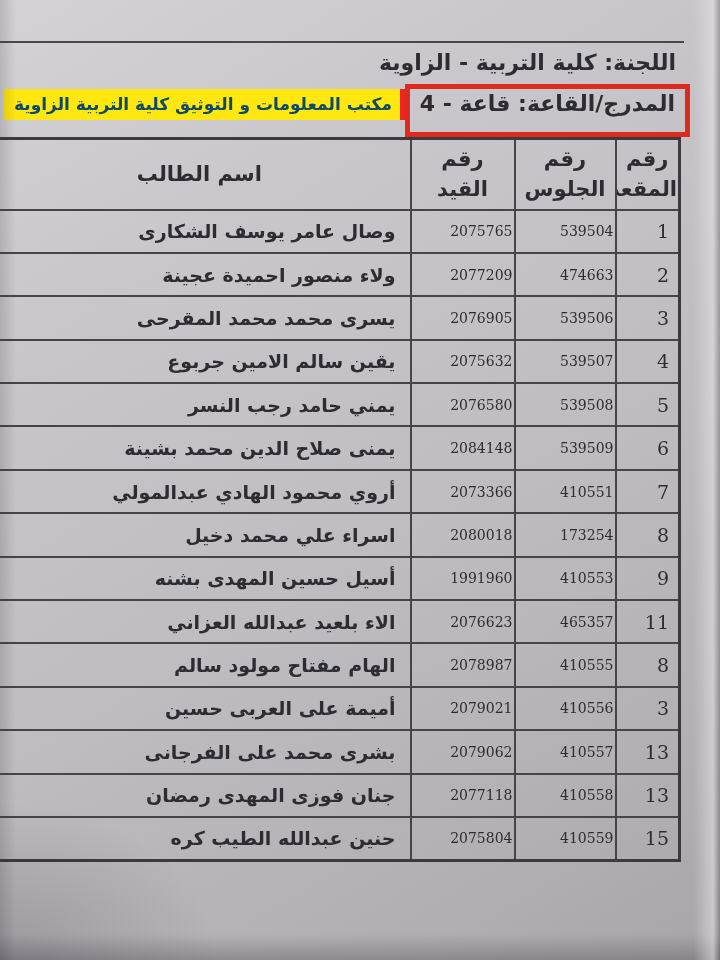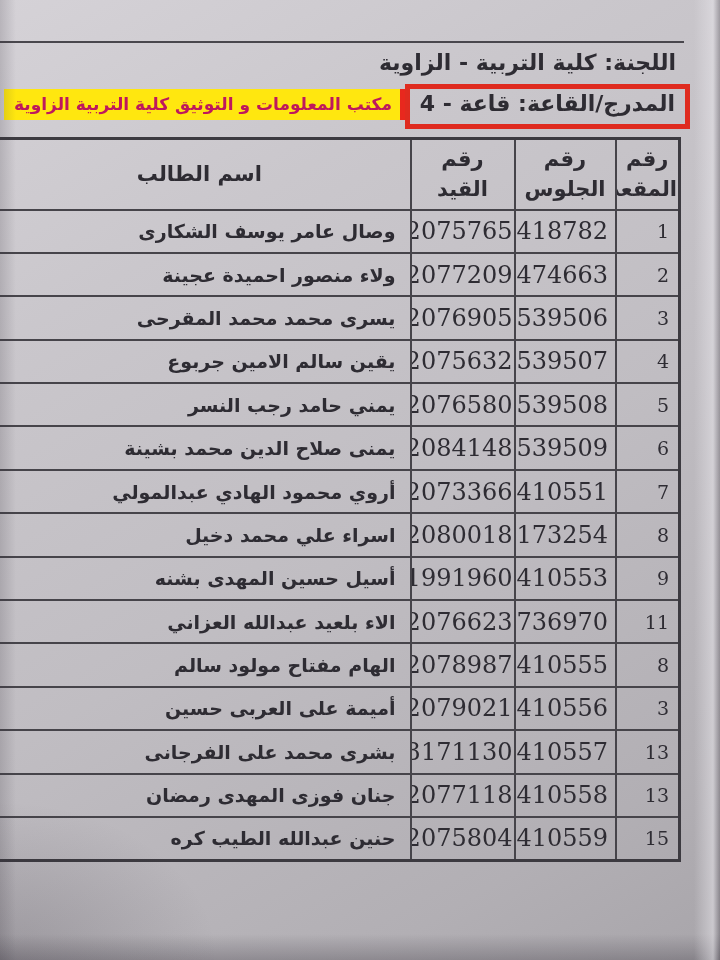--- a/index.html
+++ b/index.html
@@ -23,49 +23,49 @@
     background:linear-gradient(to left,rgba(60,55,65,0.30) 0,rgba(230,228,233,0.55) 7px,rgba(230,228,233,0) 26px);pointer-events:none;}
 
   .rule-top{position:absolute;left:0;top:41px;width:684px;height:2px;background:#49474d;}
 
   .committee{
     position:absolute;top:50px;right:44px;
     font-size:22px;font-weight:bold;color:#2e2c33;letter-spacing:.2px;
   }
   .stamp{
     position:absolute;left:4px;top:89px;
-    background:#ffe70f;color:#be185d;
+    background:#ffe70f;color:#0c4a6e;
     border-left:0;border-right:6px solid #e8281e;
     font-size:17px;font-weight:bold;
     padding:5px 8px 6px 10px;white-space:nowrap;
   }
   .hall-badge{
     position:absolute;top:84px;right:30px;
     border:5px solid #df2b1f;background:transparent;
-    padding:2px 10px 8px 10px;
+    padding:2px 10px 16px 10px;
     font-size:22px;font-weight:bold;color:#2e2c33;white-space:nowrap;
   }
 
   table.seating{
     position:absolute;left:-14px;top:137px;width:692px;
     border-collapse:collapse;table-layout:fixed;direction:rtl;
     color:#2e2c33;
   }
   table.seating col.c-seat{width:64px;}
   table.seating col.c-sit{width:101px;}
   table.seating col.c-reg{width:104px;}
   table.seating col.c-name{width:423px;}
   table.seating td,table.seating th{
     border:2px solid #46444a;overflow:hidden;
   }
   table.seating{border:3px solid #3c3a40;}
   tr.hdr{height:71px;}
   tr.row{height:43.4px;}
   th{font-size:21px;font-weight:bold;text-align:center;vertical-align:middle;line-height:1.45;}
-  td.num{font-family:"DejaVu Serif",serif;font-size:24px;text-align:left;vertical-align:middle;}
+  td.num{font-family:"DejaVu Serif",serif;font-size:14px;text-align:right;vertical-align:middle;}
   td.seat{font-family:"DejaVu Serif",serif;font-size:19px;text-align:right;padding-left:0;padding-right:9px;vertical-align:middle;}
   td.name{font-size:19px;font-weight:bold;text-align:right;padding-right:14px;vertical-align:middle;}
   tr.row:last-child td{border-bottom:3px solid #3c3a40;}
 </style>
 </head>
 <body>
 
 <div class="photo">
 
   <div class="rule-top"></div>
@@ -85,21 +85,21 @@
     </colgroup>
     <tbody>
         <tr class="hdr">
       <th><span>رقم</span><br><span>المقعد</span></th>
       <th><span>رقم</span><br><span>الجلوس</span></th>
       <th><span>رقم</span><br><span>القيد</span></th>
       <th><span>اسم الطالب</span></th>
     </tr>
     <tr class="row">
       <td class="seat">1</td>
-      <td class="num">418782</td>
+      <td class="num">539504</td>
       <td class="num">2075765</td>
       <td class="name">وصال عامر يوسف الشكارى</td>
     </tr>
     <tr class="row">
       <td class="seat">2</td>
       <td class="num">474663</td>
       <td class="num">2077209</td>
       <td class="name">ولاء منصور احميدة عجينة</td>
     </tr>
     <tr class="row">
@@ -139,40 +139,40 @@
       <td class="name">اسراء علي محمد دخيل</td>
     </tr>
     <tr class="row">
       <td class="seat">9</td>
       <td class="num">410553</td>
       <td class="num">1991960</td>
       <td class="name">أسيل حسين المهدى بشنه</td>
     </tr>
     <tr class="row">
       <td class="seat">11</td>
-      <td class="num">736970</td>
+      <td class="num">465357</td>
       <td class="num">2076623</td>
       <td class="name">الاء بلعيد عبدالله العزاني</td>
     </tr>
     <tr class="row">
       <td class="seat">8</td>
       <td class="num">410555</td>
       <td class="num">2078987</td>
       <td class="name">الهام مفتاح مولود سالم</td>
     </tr>
     <tr class="row">
       <td class="seat">3</td>
       <td class="num">410556</td>
       <td class="num">2079021</td>
       <td class="name">أميمة على العربى حسين</td>
     </tr>
     <tr class="row">
       <td class="seat">13</td>
       <td class="num">410557</td>
-      <td class="num">3171130</td>
+      <td class="num">2079062</td>
       <td class="name">بشرى محمد على الفرجانى</td>
     </tr>
     <tr class="row">
       <td class="seat">13</td>
       <td class="num">410558</td>
       <td class="num">2077118</td>
       <td class="name">جنان فوزى المهدى رمضان</td>
     </tr>
     <tr class="row">
       <td class="seat">15</td>

